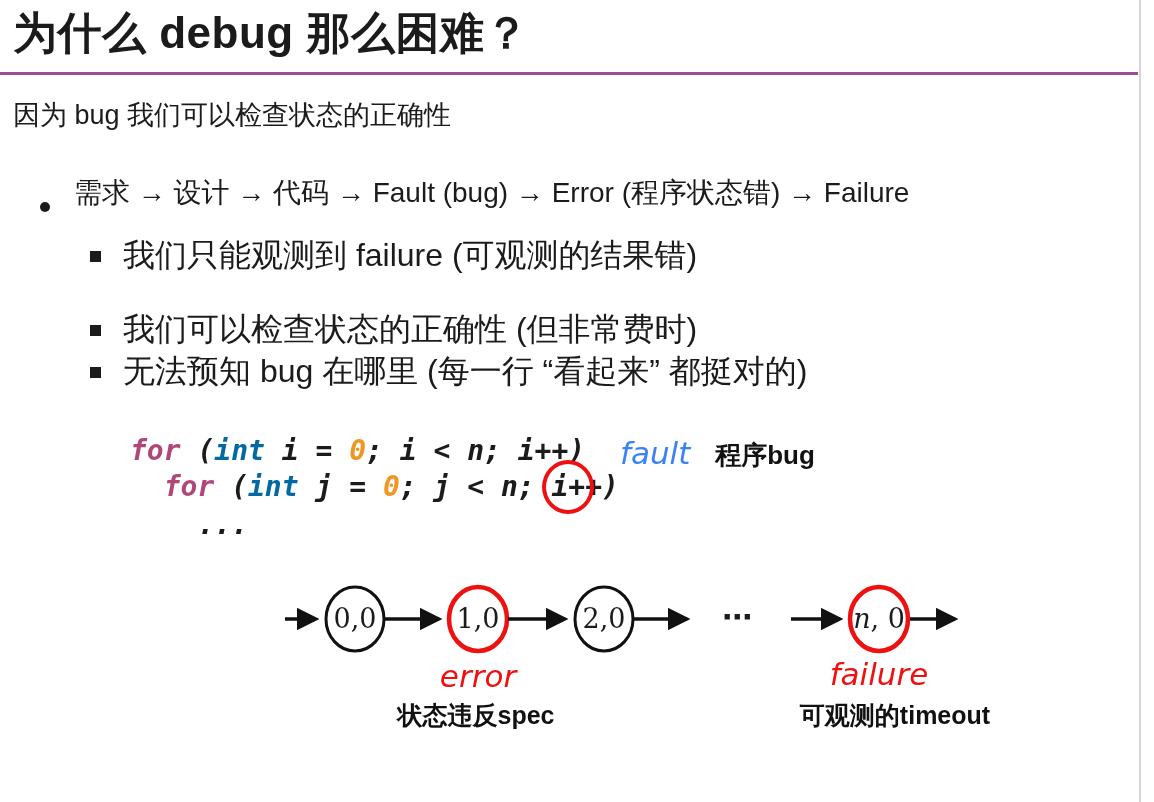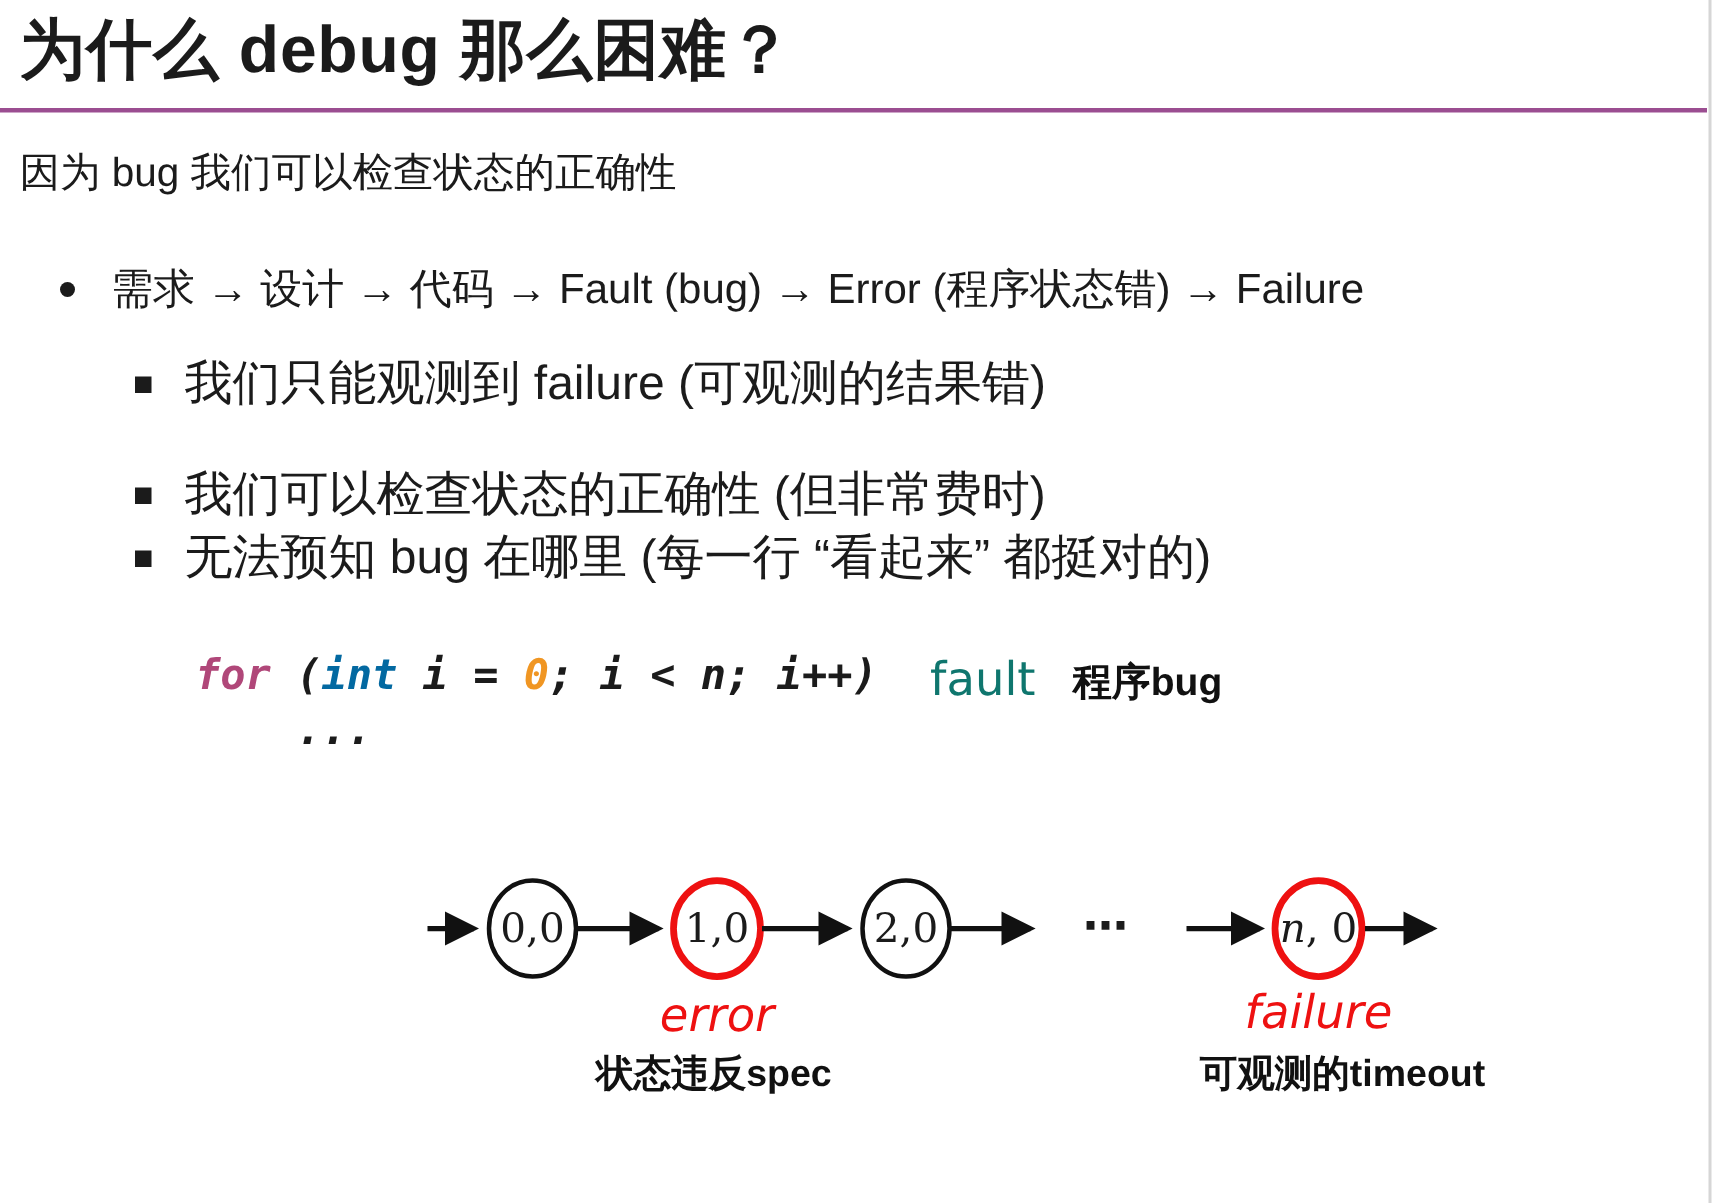--- a/index.html
+++ b/index.html
@@ -24,21 +24,21 @@
 
   .intro {
     position:absolute; left:13px; top:97px;
     font-size:27px; white-space:nowrap;
   }
 
   .bullet-row {
     position:absolute; display:flex; align-items:center;
     white-space:nowrap;
   }
-  .bullet-row.lvl1 { left:40px; top:174px; font-size:28px; }
+  .bullet-row.lvl1 { left:40px; top:174px; font-size:28px;align-items:flex-end; }
   .dot-icon {
     width:10px; height:10px; border-radius:50%; background:#1b1b1b;
     margin-right:24px; flex:0 0 auto;
   }
   .bullet-row.lvl2 { left:90px; font-size:32px; }
   .sq-icon {
     width:11px; height:11px; background:#1b1b1b;
     margin-right:22px; flex:0 0 auto;
   }
   .sub-0 { top:234px; } .sub-1 { top:292px;margin-top:16px; } .sub-2 { top:350px; }
@@ -61,21 +61,21 @@
     width:44px; height:46px;
     border:4px solid #ee1111; border-radius:50%;
     pointer-events:none;
   }
   .fault-annot {
     display:inline-block; margin-left:18px; position:relative; top:4px;
     font-family:"Liberation Sans", sans-serif; font-weight:normal;
     white-space:nowrap;
   }
   .fault-label {
-    color:#0f766e; font-size:31px; font-weight:500;
+    color:#3b82f6; font-style:italic; font-size:31px; font-weight:500;
     font-family:"DejaVu Sans", sans-serif;
   }
   .fault-note {
     color:#111; font-size:26px; font-weight:600; margin-left:17px;
   }
 
   
   .diagram { position:absolute; left:283px; top:583px; }
   .node-label {
     font-family:"DejaVu Serif", serif; font-size:27px; fill:#1b1b1b;
@@ -125,20 +125,23 @@
 
   <div class="code-block">
     <div class="code-row">
       <span class="code-line"><span class="tok kw">for</span><span class="tok pl"> (</span><span class="tok ty">int</span><span class="tok pl"> i = </span><span class="tok num">0</span><span class="tok pl">; i &lt; n; i++)</span></span>
       <span class="fault-annot">
         <span class="fault-label">fault</span>
         <span class="fault-note">程序bug</span>
       </span>
     </div>
     <div class="code-row">
+      <span class="code-line"><span class="tok pl">  </span><span class="tok kw">for</span><span class="tok pl"> (</span><span class="tok ty">int</span><span class="tok pl"> j = </span><span class="tok num">0</span><span class="tok pl">; j &lt; n; </span><span class="tok pl circled">i++</span><span class="tok pl">)</span></span>
+    </div>
+    <div class="code-row">
       <span class="code-line"><span class="tok pl">    ...</span></span>
     </div>
   </div>
 
   <svg class="diagram" width="710" height="158" viewBox="0 0 710 158">
     <defs>
       <marker id="ah" viewBox="0 0 10 10" refX="8.5" refY="5" markerWidth="6.5" markerHeight="6.5" orient="auto">
         <path d="M0,0 L10,5 L0,10 z" fill="#111"></path>
       </marker>
     </defs>

